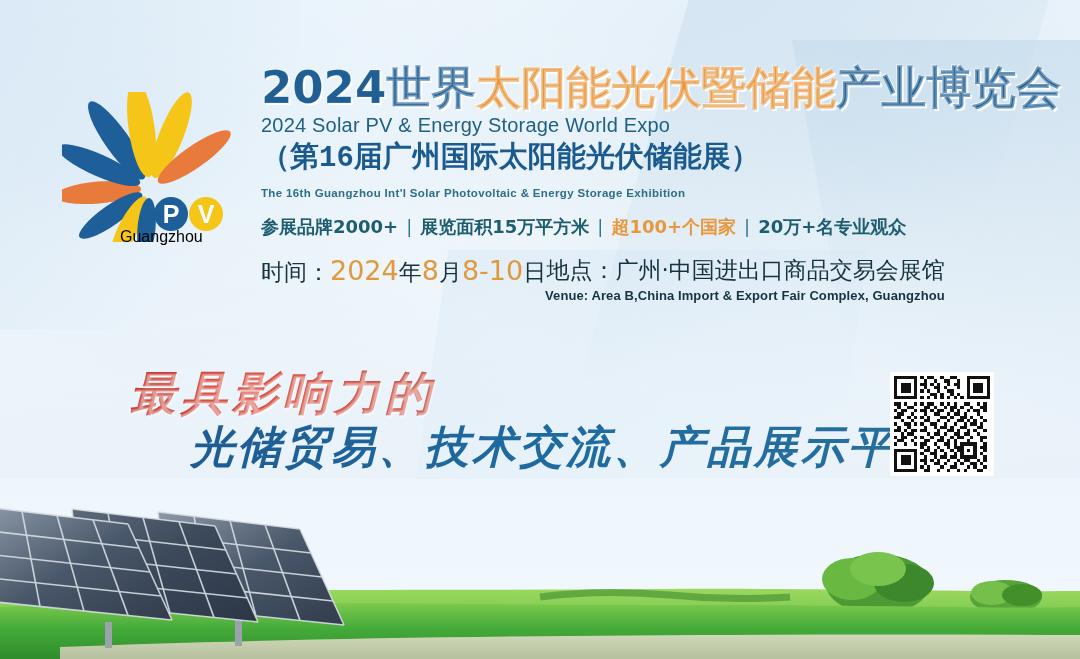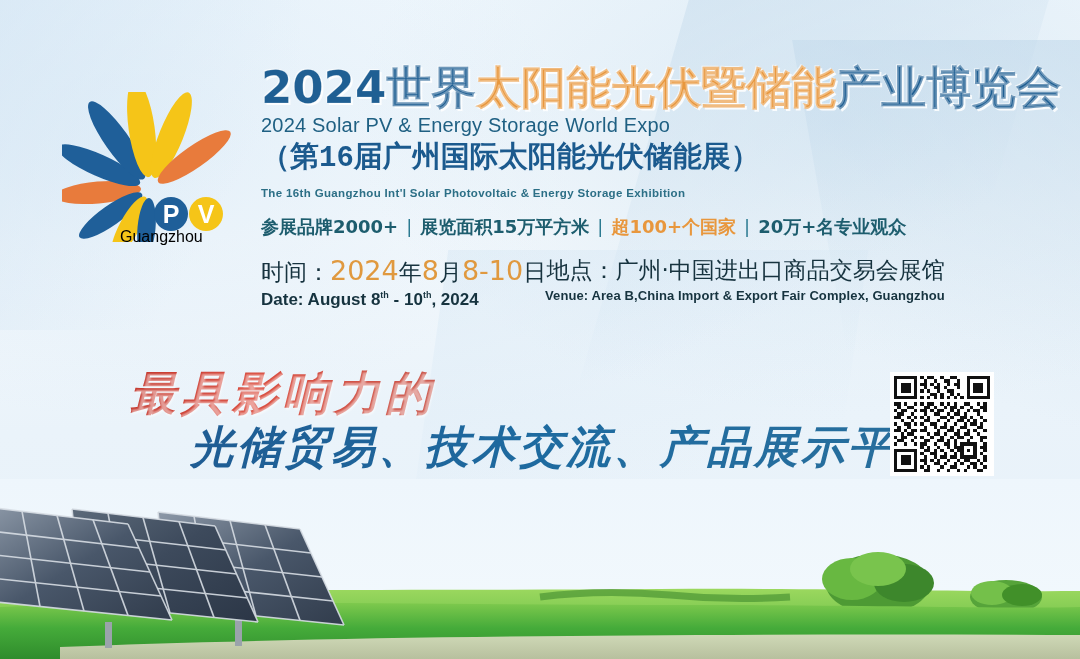--- a/index.html
+++ b/index.html
@@ -148,25 +148,20 @@
 
     <div class="title3">（第16届广州国际太阳能光伏储能展）</div>
 
     <div class="title4">The 16th Guangzhou Int'l Solar Photovoltaic &amp; Energy Storage Exhibition</div>
 
     <div class="stats"><span>参展品牌2000+</span><span class="sep">|</span><span>展览面积15万平方米</span><span class="sep">|</span><span class="hl">超100+个国家</span><span class="sep">|</span><span>20万+名专业观众</span></div>
 
     <div class="whenwhere">
       <div class="when">
         <div class="lbl-cn"><span>时间：</span><span class="date-num">2024</span><span>年</span><span class="date-num">8</span><span>月</span><span class="date-num">8-10</span><span>日</span></div>
-        <div class="lbl-en"><span>Date:</span>
-          <span>August</span>
-          <span>8</span><sup>th</sup>
-          <span>-</span>
-          <span>10</span><sup>th</sup><span>, 2024</span></div>
       </div>
 
       <div class="where">
         <div class="lbl-cn"><span>地点：</span><span>广州·中国进出口商品交易会展馆</span></div>
         <div class="lbl-en">Venue: Area B,China Import &amp; Export Fair Complex, Guangzhou</div>
       </div>
     </div>
   </div>
 
   <div class="slogan1">最具影响力的</div>

